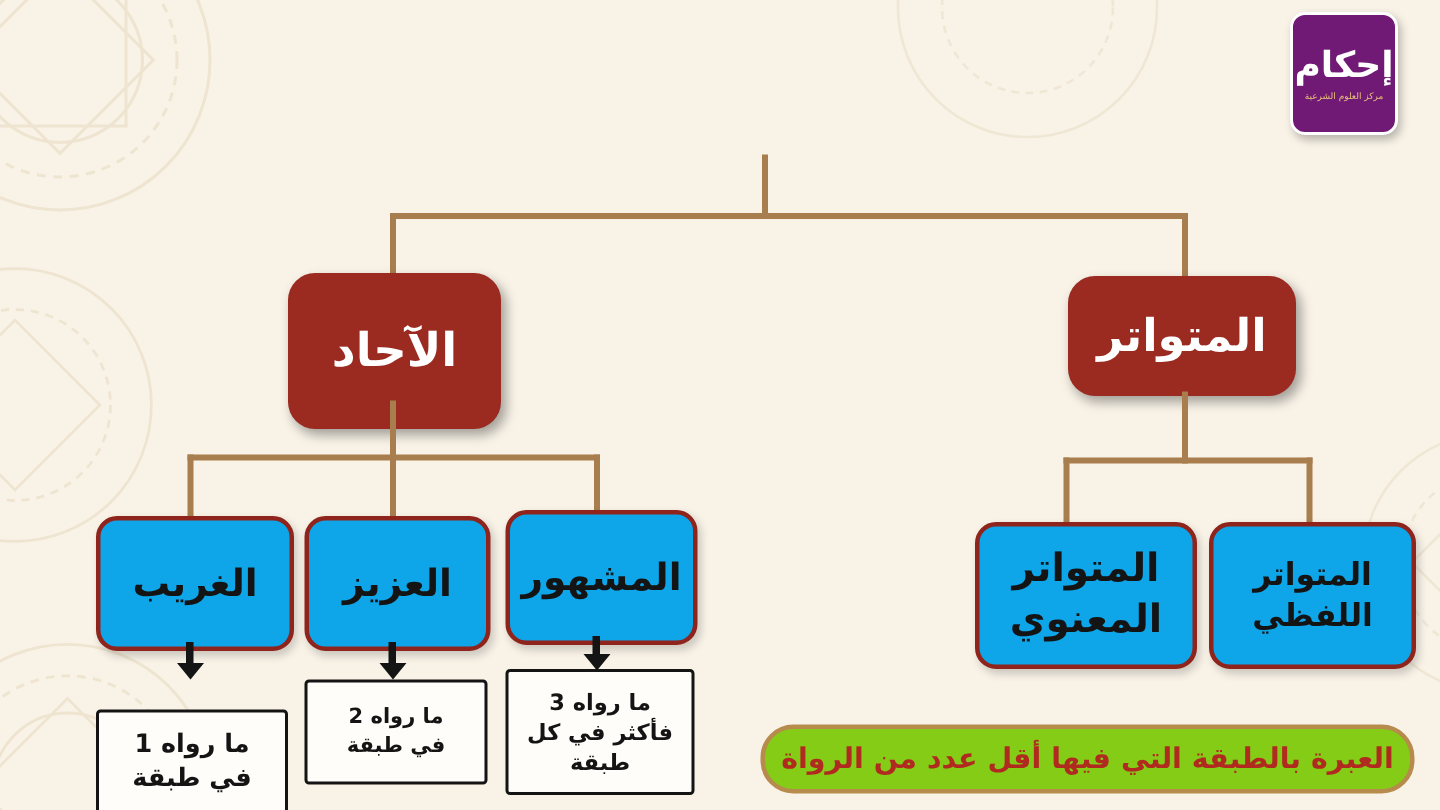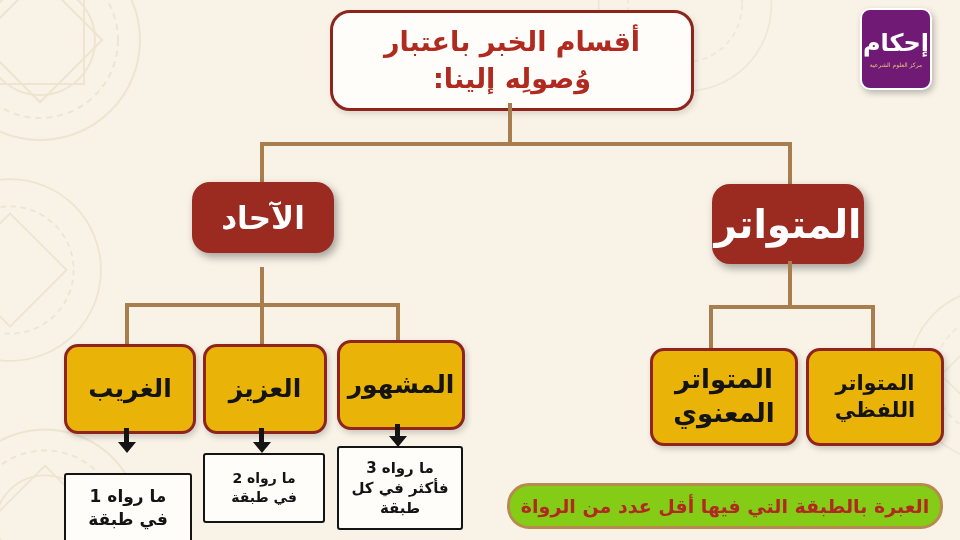--- a/index.html
+++ b/index.html
@@ -32,21 +32,21 @@
   .arrow-head{position:absolute;width:0;height:0;
     border-left:9px solid transparent;border-right:9px solid transparent;
     border-top:11px solid #141414;}
   
   .box-root{
     position:absolute;background:#9b2a21;color:#fff;border-radius:18px;
     display:flex;align-items:center;justify-content:center;font-weight:bold;
     box-shadow:3px 4px 8px rgba(0,0,0,.35);
   }
   .box-child{
-    position:absolute;background:#eab308;border:3px solid #8e241c;border-radius:14px;
+    position:absolute;background:#0ea5e9;border:3px solid #8e241c;border-radius:14px;
     display:flex;align-items:center;justify-content:center;font-weight:bold;
     color:#141414;text-align:center;line-height:1.3;
     box-shadow:2px 3px 6px rgba(0,0,0,.18);
   }
   .note-box{
     position:absolute;background:#fffdf9;border:2px solid #141414;border-radius:3px;
     display:flex;flex-direction:column;align-items:center;justify-content:center;
     font-weight:bold;color:#141414;text-align:center;line-height:1.35;
   }
   
@@ -93,39 +93,35 @@
     </g>
   </svg>
   <svg class="ornament" style="left:900px;top:280px;" width="190" height="190" viewBox="0 0 220 220">
     <g fill="none" stroke="#e9ddc6" stroke-width="2">
       <circle cx="110" cy="110" r="100"></circle>
         <circle cx="110" cy="110" r="70" stroke-dasharray="6 5"></circle>
       <rect x="66" y="66" width="88" height="88" transform="rotate(45 110 110)"></rect>
     </g>
   </svg>
 
-  <div class="title-box" dir="rtl">
-    <div>أقسام الخبر باعتبار</div>
-    <div>وُصولِه إلينا:</div>
-  </div>
 
   <div class="logo">
     <div class="logo-name" dir="rtl">إحكام</div>
     <div class="logo-sub" dir="rtl">مركز العلوم الشرعية</div>
   </div>
 
   <div class="vline" style="left:508px;top:103px;width:4px;height:42px;"></div>
   <div class="hline" style="left:260px;top:142px;width:532px;height:4px;"></div>
   <div class="vline" style="left:260px;top:142px;width:4px;height:42px;"></div>
   <div class="vline" style="left:788px;top:142px;width:4px;height:43px;"></div>
 
-  <div class="box-root" style="left:192px;top:182px;width:142px;height:71px;font-size:31px;" dir="rtl">
+  <div class="box-root" style="left:192px;top:182px;width:142px;height:104px;font-size:31px;" dir="rtl">
     <span>الآحاد</span>
   </div>
-  <div class="box-root" style="left:712px;top:184px;width:152px;height:80px;font-size:39px;" dir="rtl">
+  <div class="box-root" style="left:712px;top:184px;width:152px;height:80px;font-size:30px;" dir="rtl">
     <span>المتواتر</span>
   </div>
 
   <div class="vline" style="left:260px;top:267px;width:4px;height:40px;"></div>
   <div class="hline" style="left:125px;top:303px;width:275px;height:4px;"></div>
   <div class="vline" style="left:125px;top:303px;width:4px;height:42px;"></div>
   <div class="vline" style="left:260px;top:303px;width:4px;height:42px;"></div>
   <div class="vline" style="left:396px;top:303px;width:4px;height:40px;"></div>
 
   <div class="vline" style="left:788px;top:261px;width:4px;height:48px;"></div>

